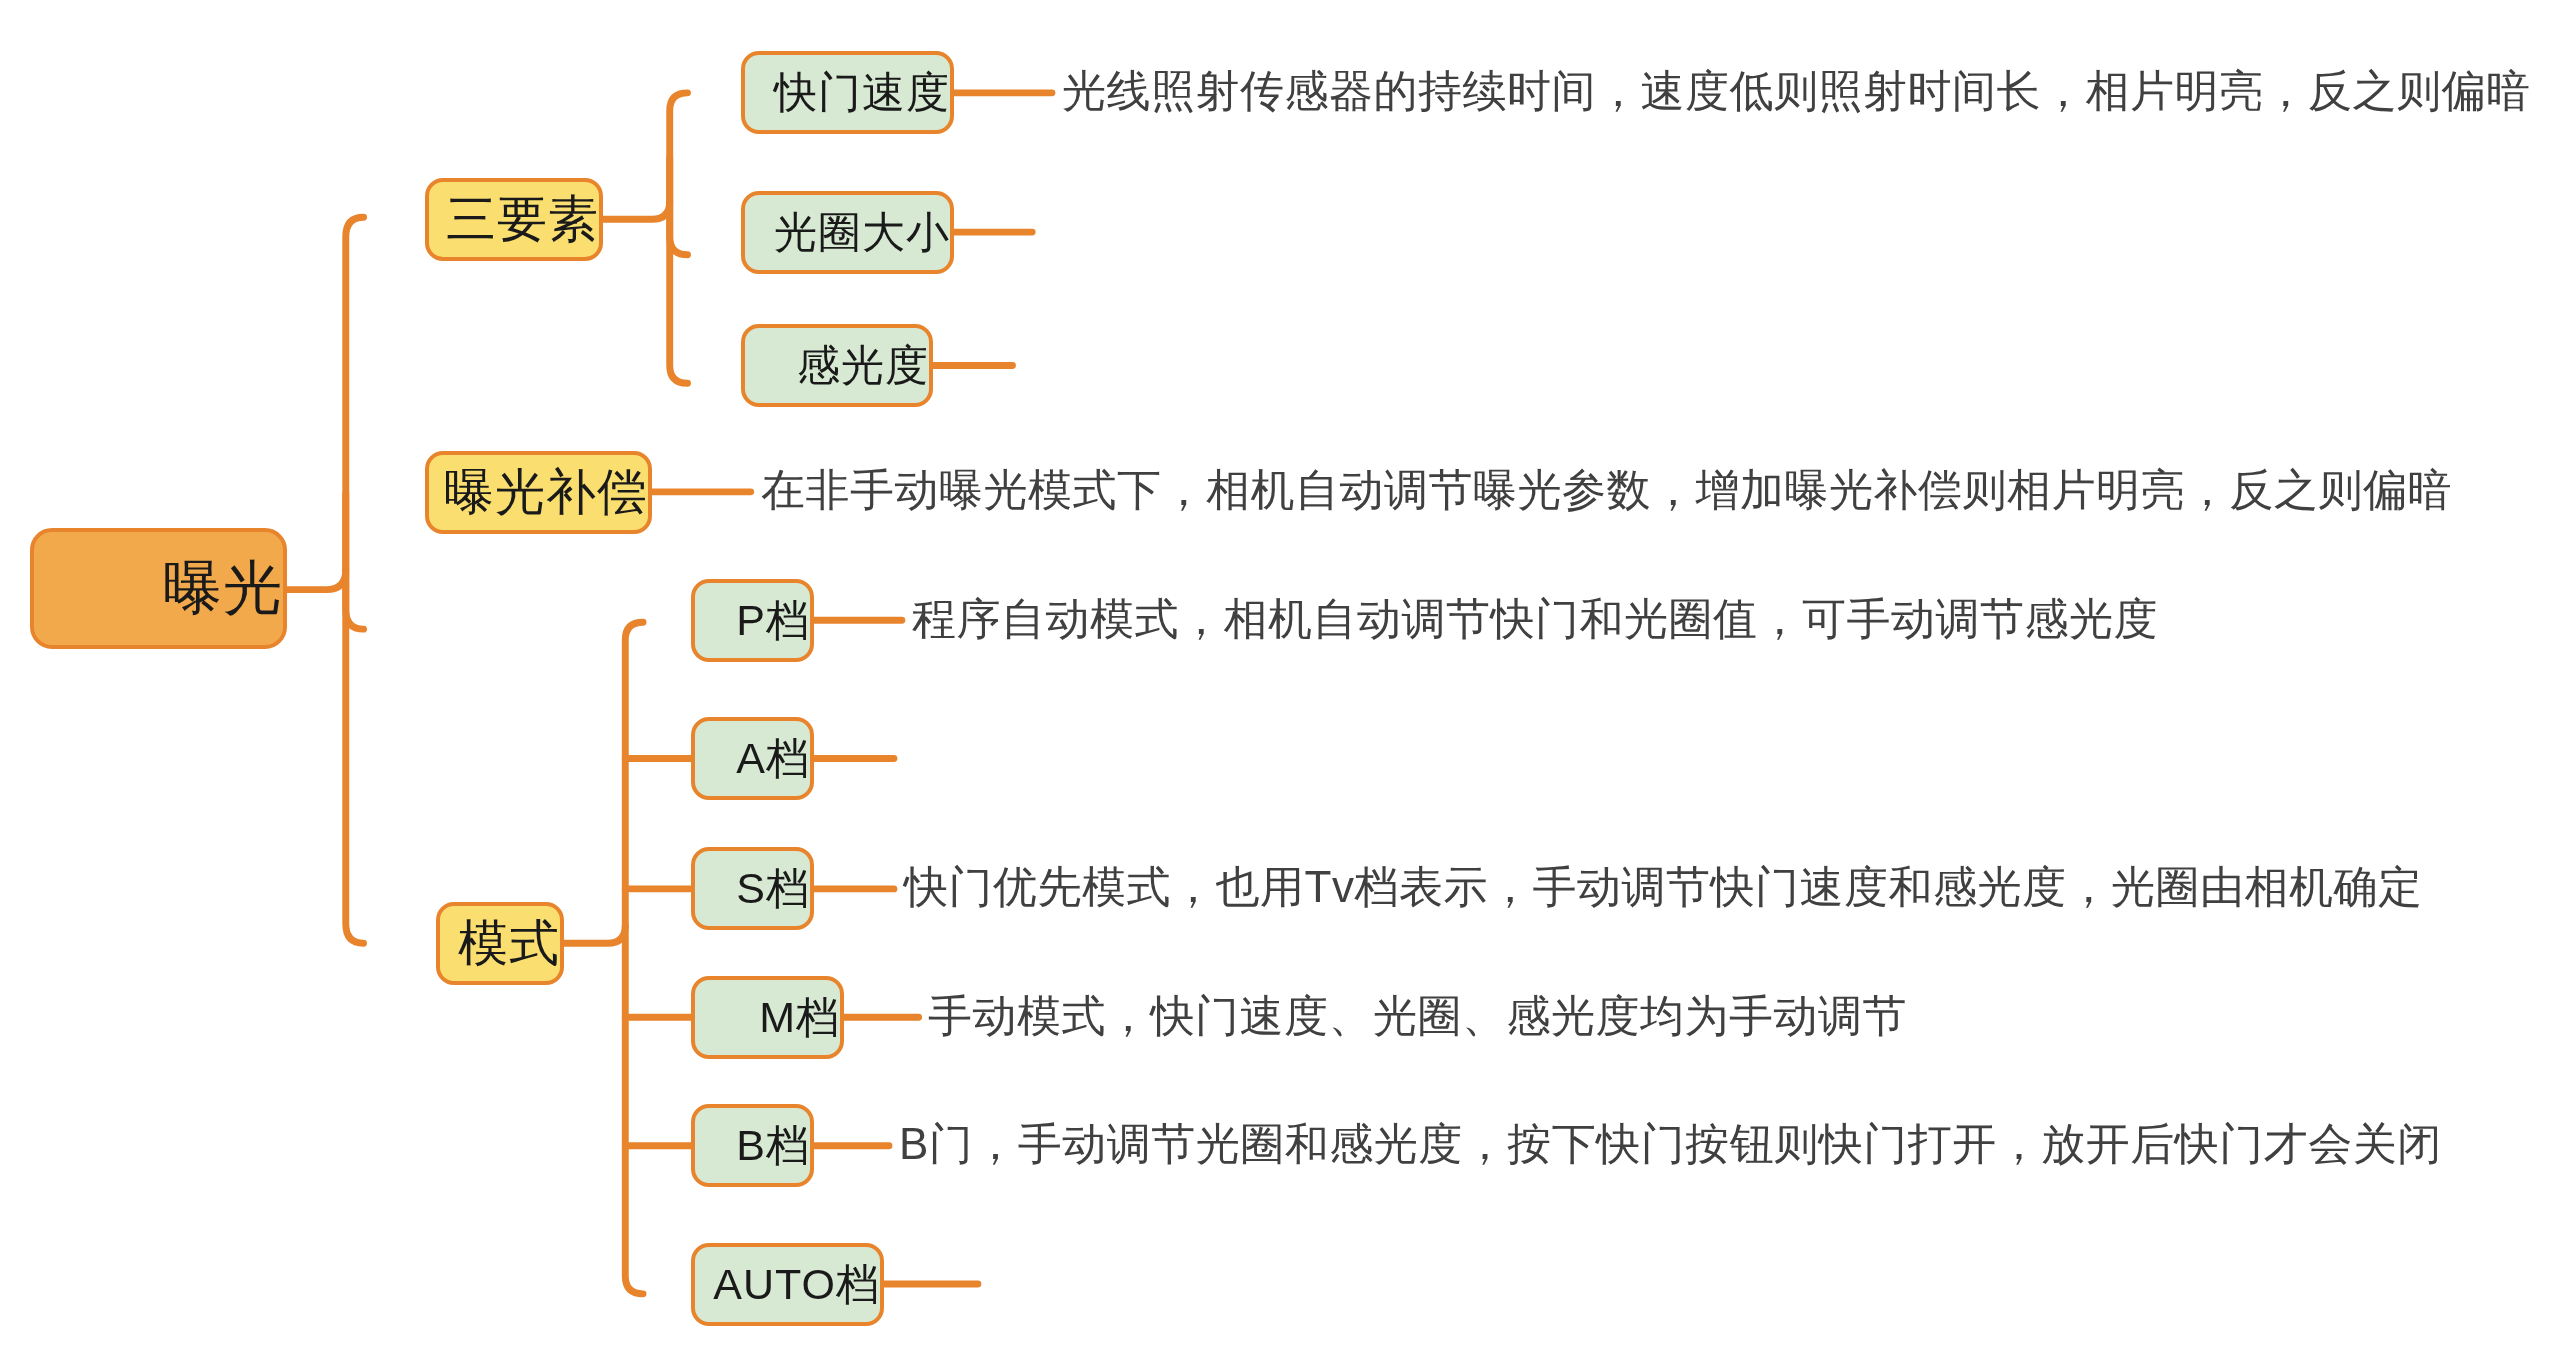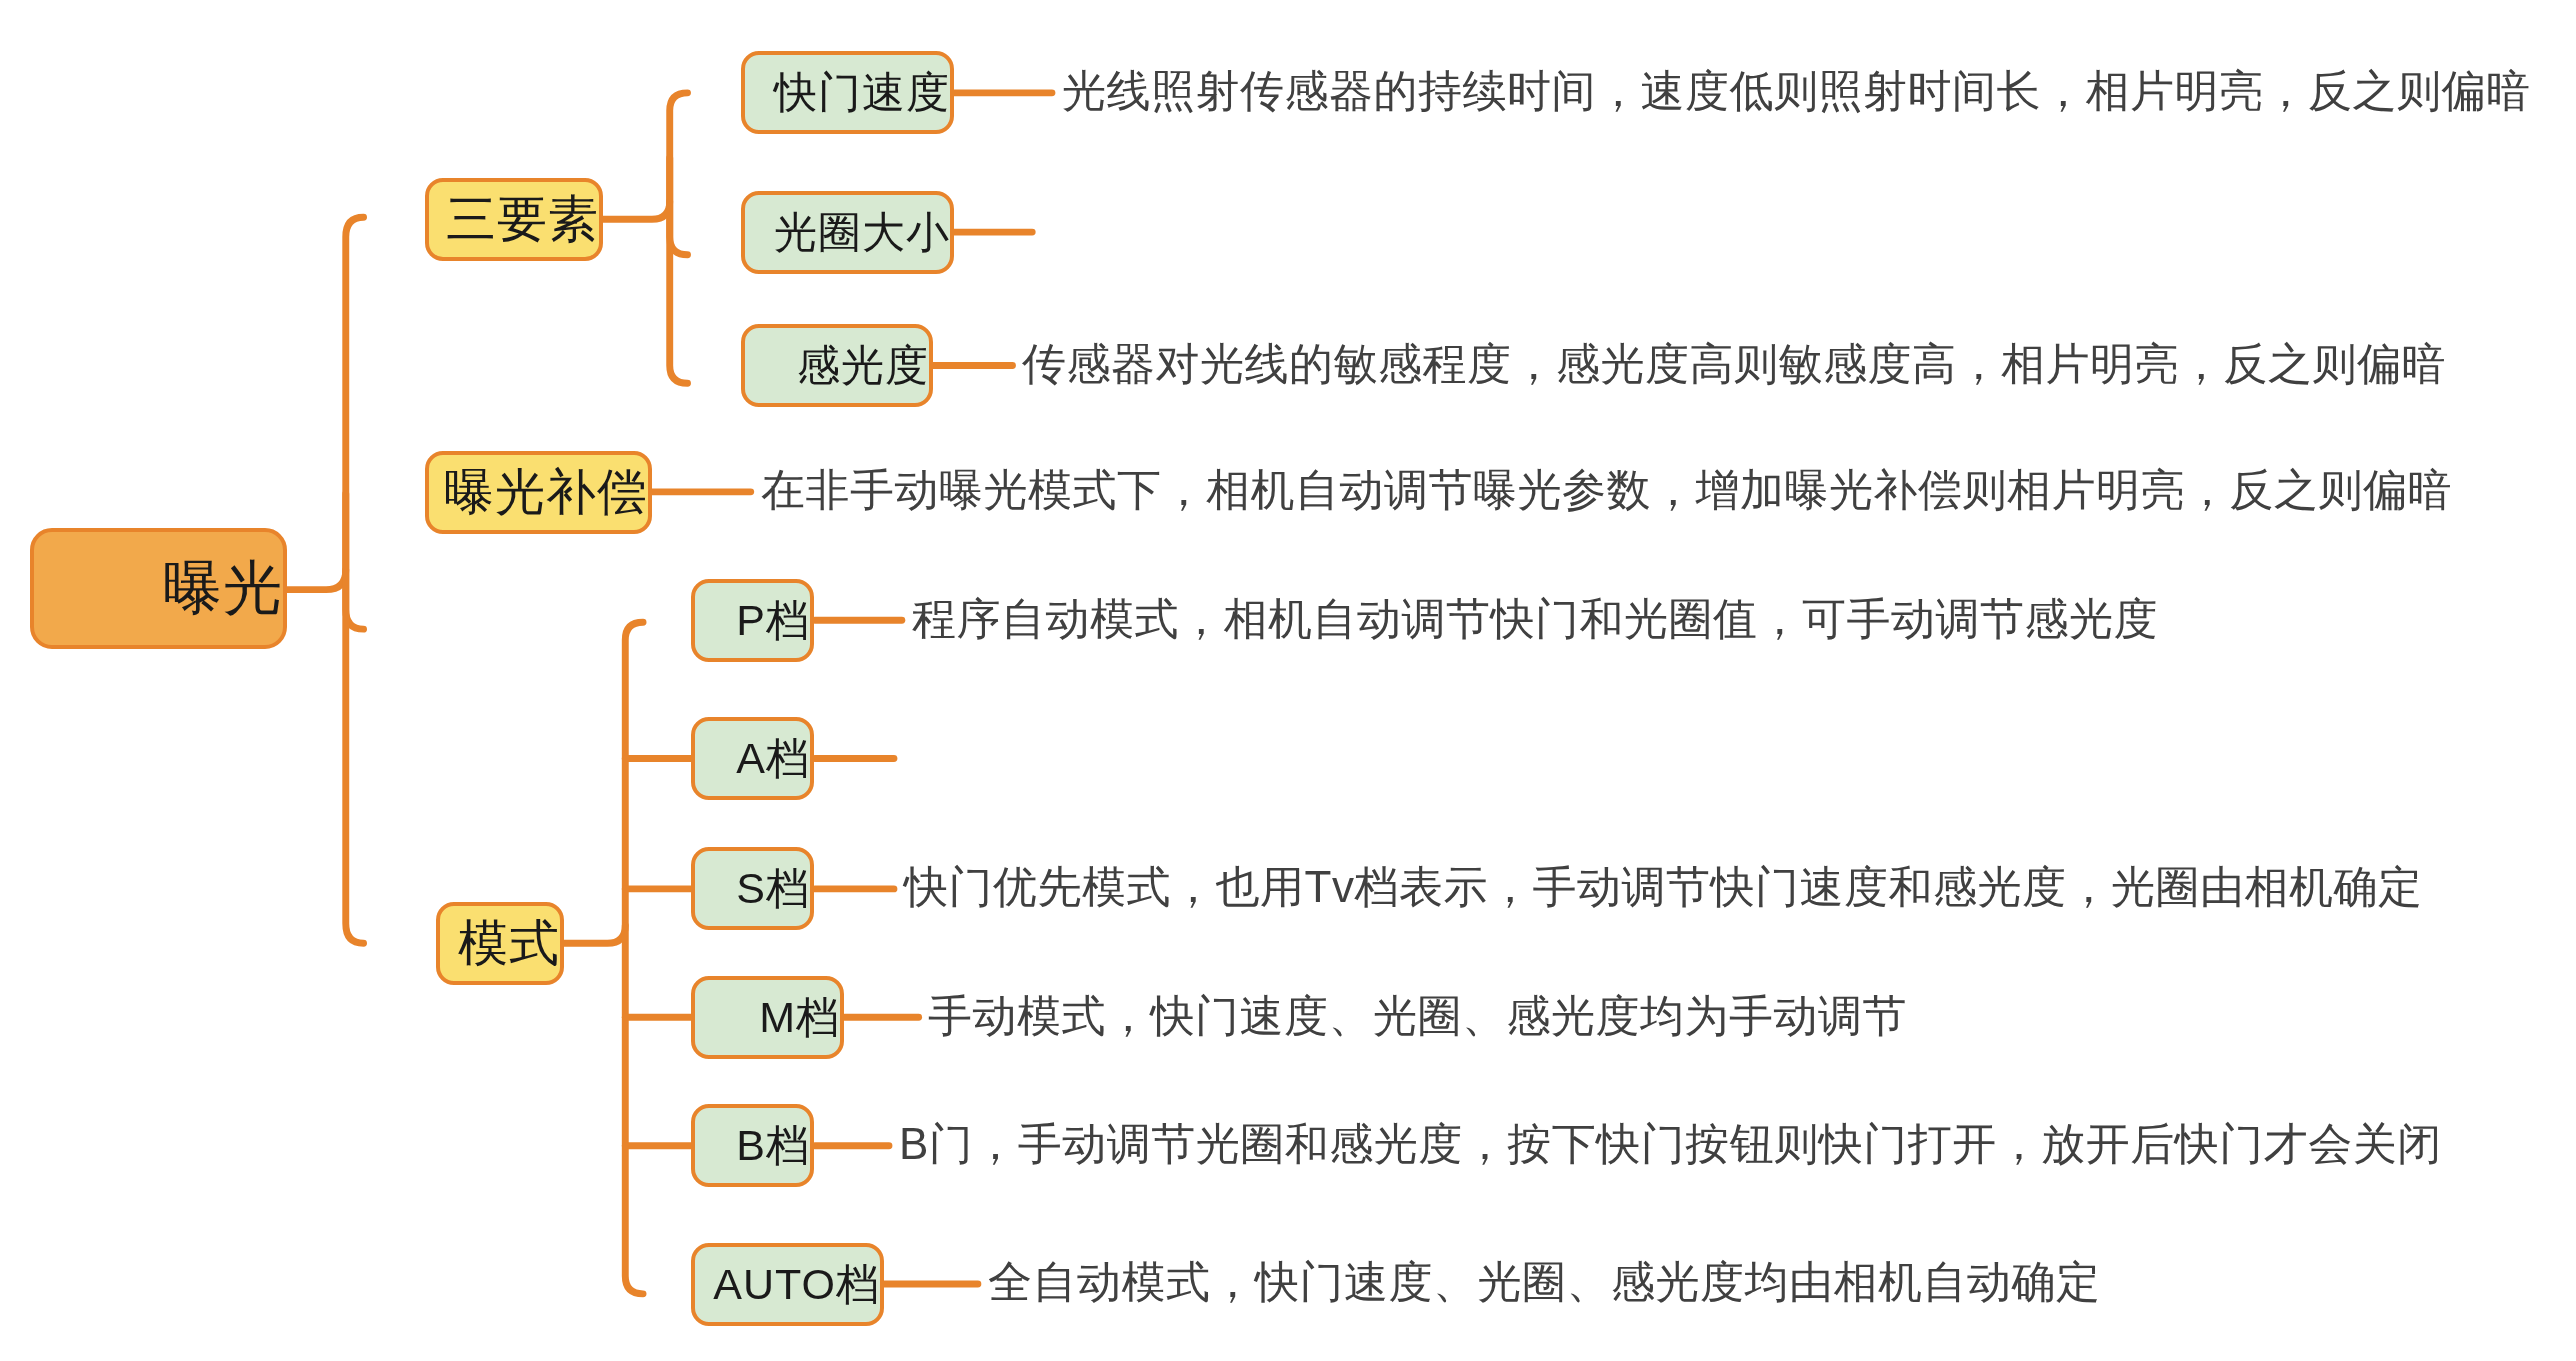--- a/index.html
+++ b/index.html
@@ -125,21 +125,20 @@
   </div>
   <div class="desc" style="left:1062px; top:69px;">光线照射传感器的持续时间，速度低则照射时间长，相片明亮，反之则偏暗</div>
 
   <div class="node node-leaf" style="left:741px; top:191px; width:213px; height:83px;">
     <span>光圈大小</span>
   </div>
 
   <div class="node node-leaf" style="left:741px; top:324px; width:192px; height:83px;">
     <span>感光度</span>
   </div>
-  <div class="desc" style="left:1022px; top:342px;">传感器对光线的敏感程度，感光度高则敏感度高，相片明亮，反之则偏暗</div>
 
   <div class="desc" style="left:761px; top:468px;">在非手动曝光模式下，相机自动调节曝光参数，增加曝光补偿则相片明亮，反之则偏暗</div>
 
   <div class="node node-leaf" style="left:691px; top:579px; width:123px; height:83px;">
     <span>P档</span>
   </div>
   <div class="desc" style="left:912px; top:597px;">程序自动模式，相机自动调节快门和光圈值，可手动调节感光度</div>
 
   <div class="node node-leaf" style="left:691px; top:717px; width:123px; height:83px;">
     <span>A档</span>
@@ -156,16 +155,15 @@
   <div class="desc" style="left:928px; top:994px;">手动模式，快门速度、光圈、感光度均为手动调节</div>
 
   <div class="node node-leaf" style="left:691px; top:1104px; width:123px; height:83px;">
     <span>B档</span>
   </div>
   <div class="desc" style="left:899px; top:1122px;">B门，手动调节光圈和感光度，按下快门按钮则快门打开，放开后快门才会关闭</div>
 
   <div class="node node-leaf" style="left:691px; top:1243px; width:193px; height:83px;padding-left:24px;">
     <span>AUTO档</span>
   </div>
-  <div class="desc" style="left:988px; top:1260px;">全自动模式，快门速度、光圈、感光度均由相机自动确定</div>
 
 </div>
 
 
 </body></html>

